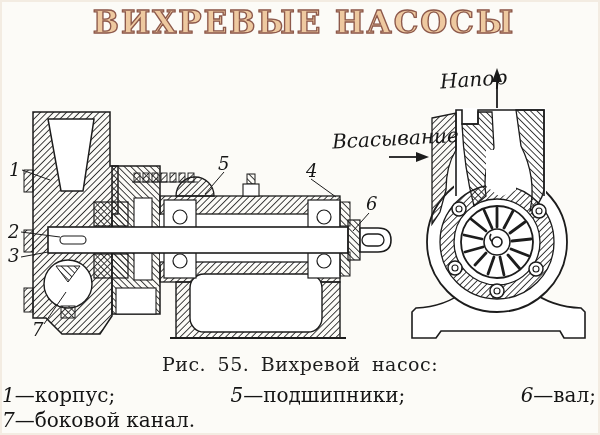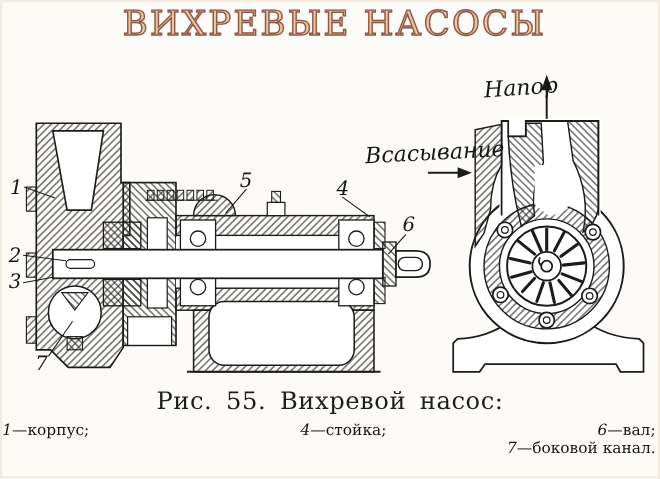--- a/index.html
+++ b/index.html
@@ -4,35 +4,35 @@
 <style>
   html,body{margin:0;padding:0;}
   body{
     width:600px;height:435px;position:relative;overflow:hidden;
     background:#fcfbf7;
     font-family:"DejaVu Serif","Liberation Serif",serif;
   }
   .page-frame{position:absolute;inset:0;box-shadow:inset 0 0 0 2px #f3ece2;pointer-events:none;}
   .title{
     position:absolute;top:4px;left:0;right:0;text-align:center;
-    font-weight:normal;font-size:31px;letter-spacing:2px;
+    font-weight:bold;font-size:31px;letter-spacing:2px;
     color:#eec9a0;
     -webkit-text-stroke:1.3px #8d594b;
     text-shadow:0 0 1px #8d594b;
     font-family:"DejaVu Serif","Liberation Serif",serif;
     padding-left:8px;white-space:nowrap;
   }
   .figure-svg{position:absolute;left:0;top:0;}
   .caption{
     position:absolute;top:353px;left:0;right:0;text-align:center;
-    font-size:22px;color:#1d1d1d;word-spacing:5px;letter-spacing:0.5px;
+    font-size:19px;color:#1d1d1d;word-spacing:5px;letter-spacing:0.5px;
   }
-  .legend{position:absolute;left:2px;right:4px;top:383px;font-size:14px;color:#141414;}
+  .legend{position:absolute;left:2px;right:4px;top:383px;font-size:20px;color:#141414;}
   .legend-line1{display:flex;justify-content:space-between;white-space:nowrap;}
-  .legend-line2{text-align:right;margin-top:1px;}
+  .legend-line2{text-align:left;margin-top:1px;}
   .legend i{font-style:italic;}
   svg text{font-family:"DejaVu Serif","Liberation Serif",serif;}
   .plabel{font-style:italic;font-size:18px;fill:#161616;}
   .flabel{font-style:italic;font-size:20px;fill:#161616;}
 </style>
 </head>
 <body>
 
 <div class="page-frame"></div>
 
@@ -194,17 +194,17 @@
 
   <text class="flabel" x="440" y="87" transform="rotate(-4 463 80)">Напор</text>
   <text class="flabel" x="332" y="146" transform="rotate(-3 380 140)">Всасывание</text>
 </svg>
 
 <div class="caption">Рис. 55. Вихревой насос:</div>
 
 <div class="legend">
   <div class="legend-line1">
       <span class="leg-item"><i>1</i>—корпус;</span>
-      <span class="leg-item"><i>4</i>—стойка;</span>
+      <span class="leg-item"><i>5</i>—подшипники;</span>
       <span class="leg-item"><i>6</i>—вал;</span>
     </div>
   <div class="legend-line2"><span class="leg-item"><i>7</i>—боковой канал.</span></div>
 </div>
 
 </body></html>

